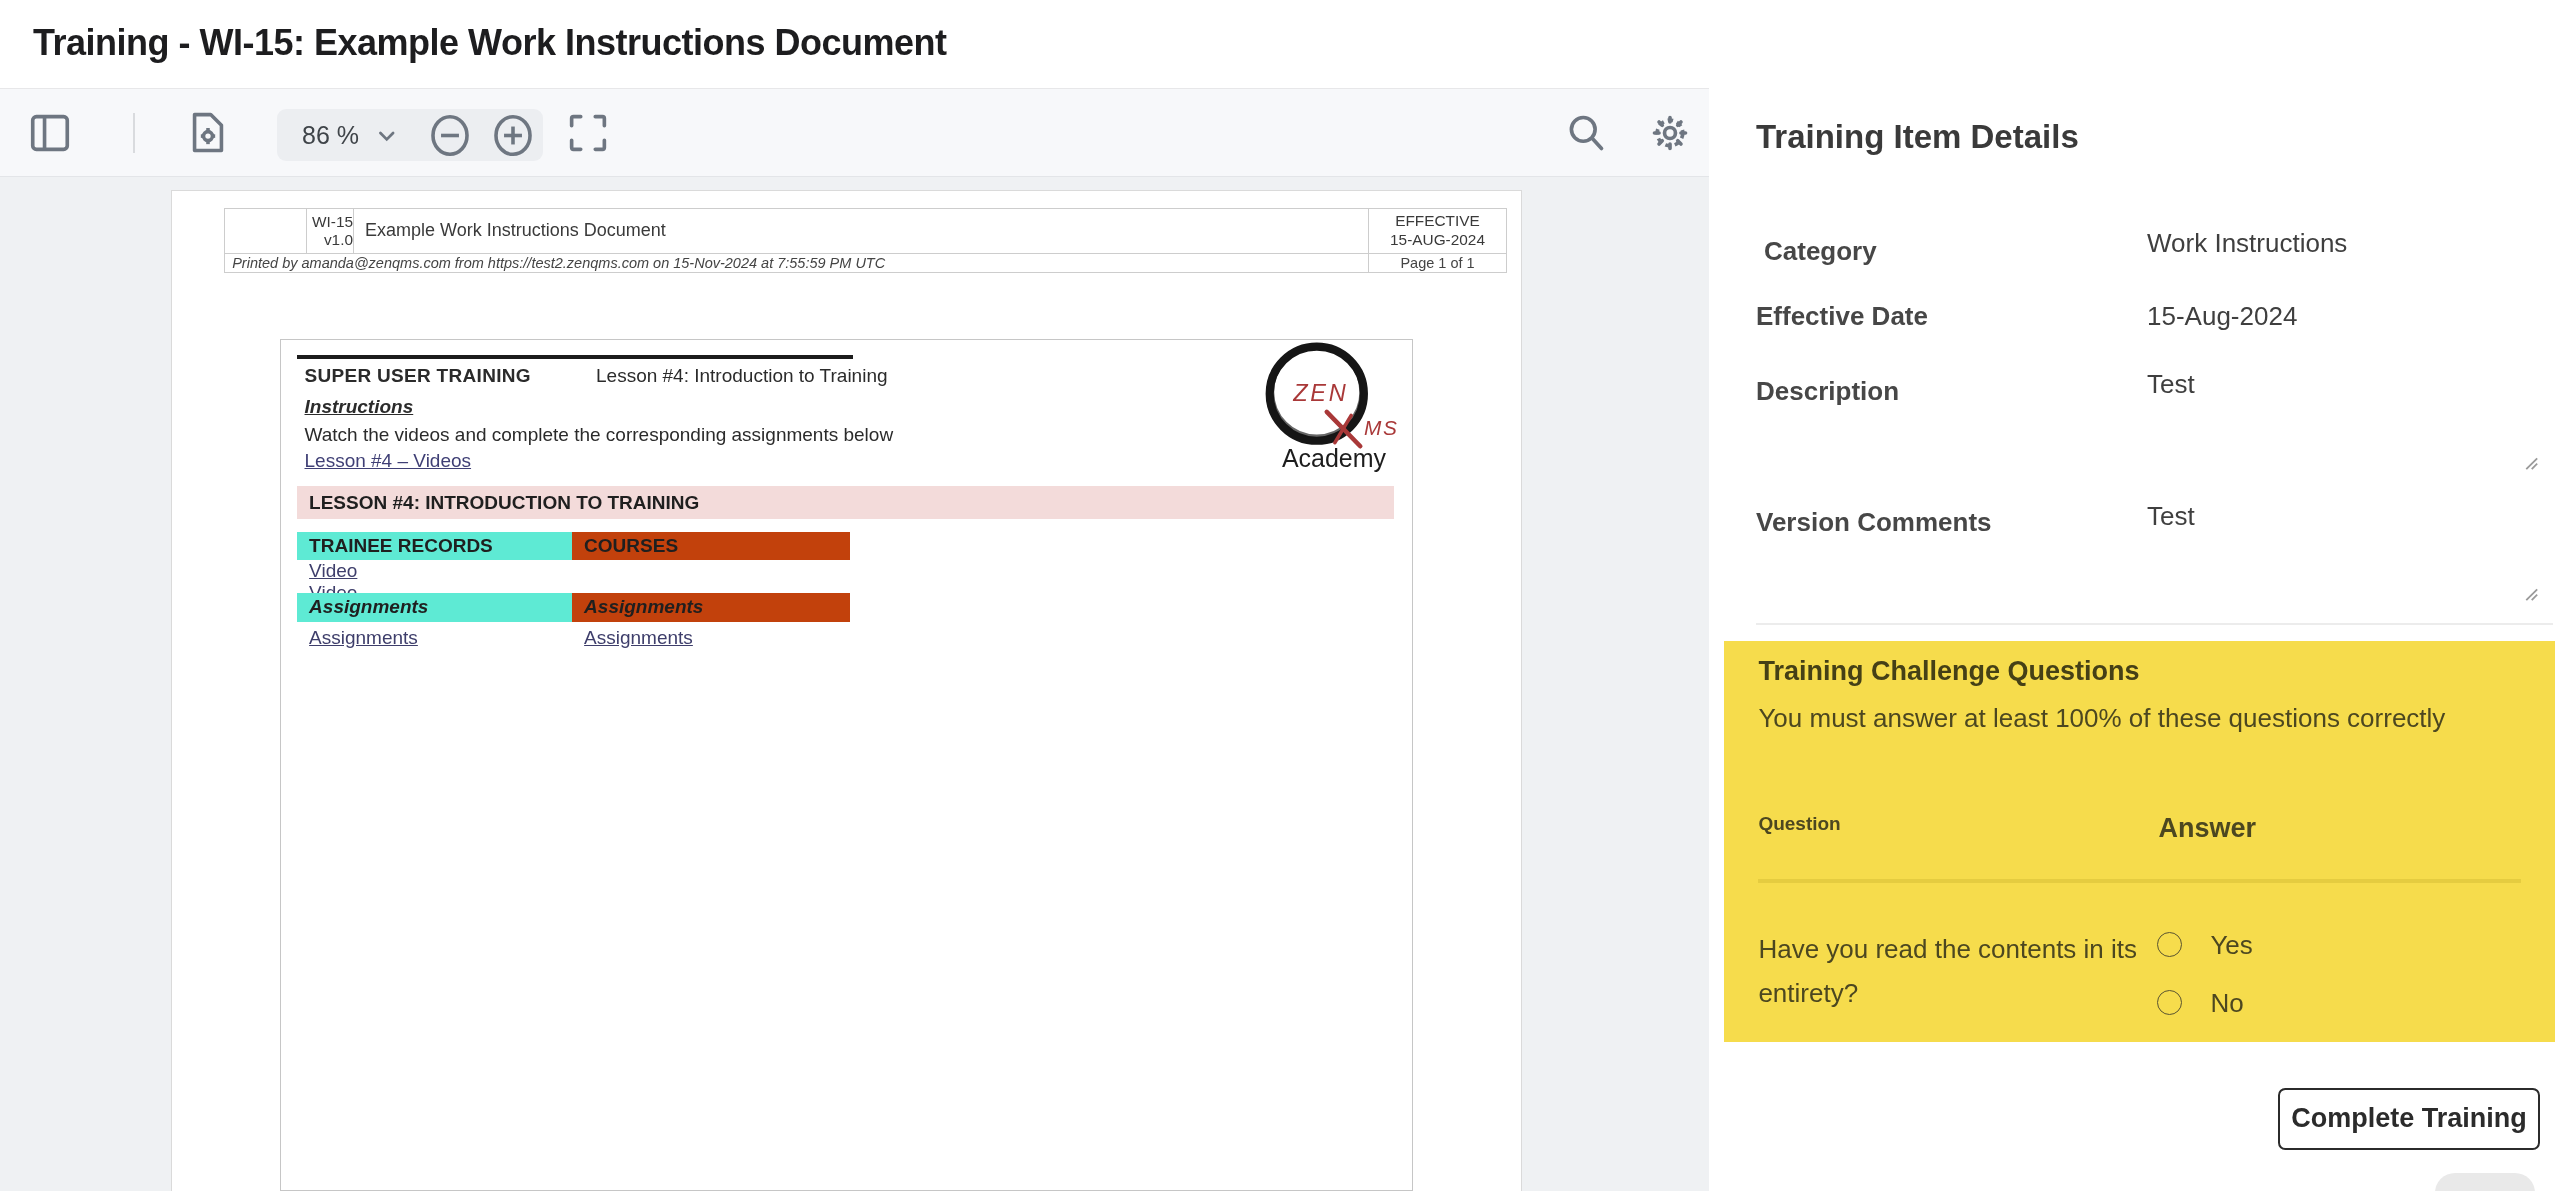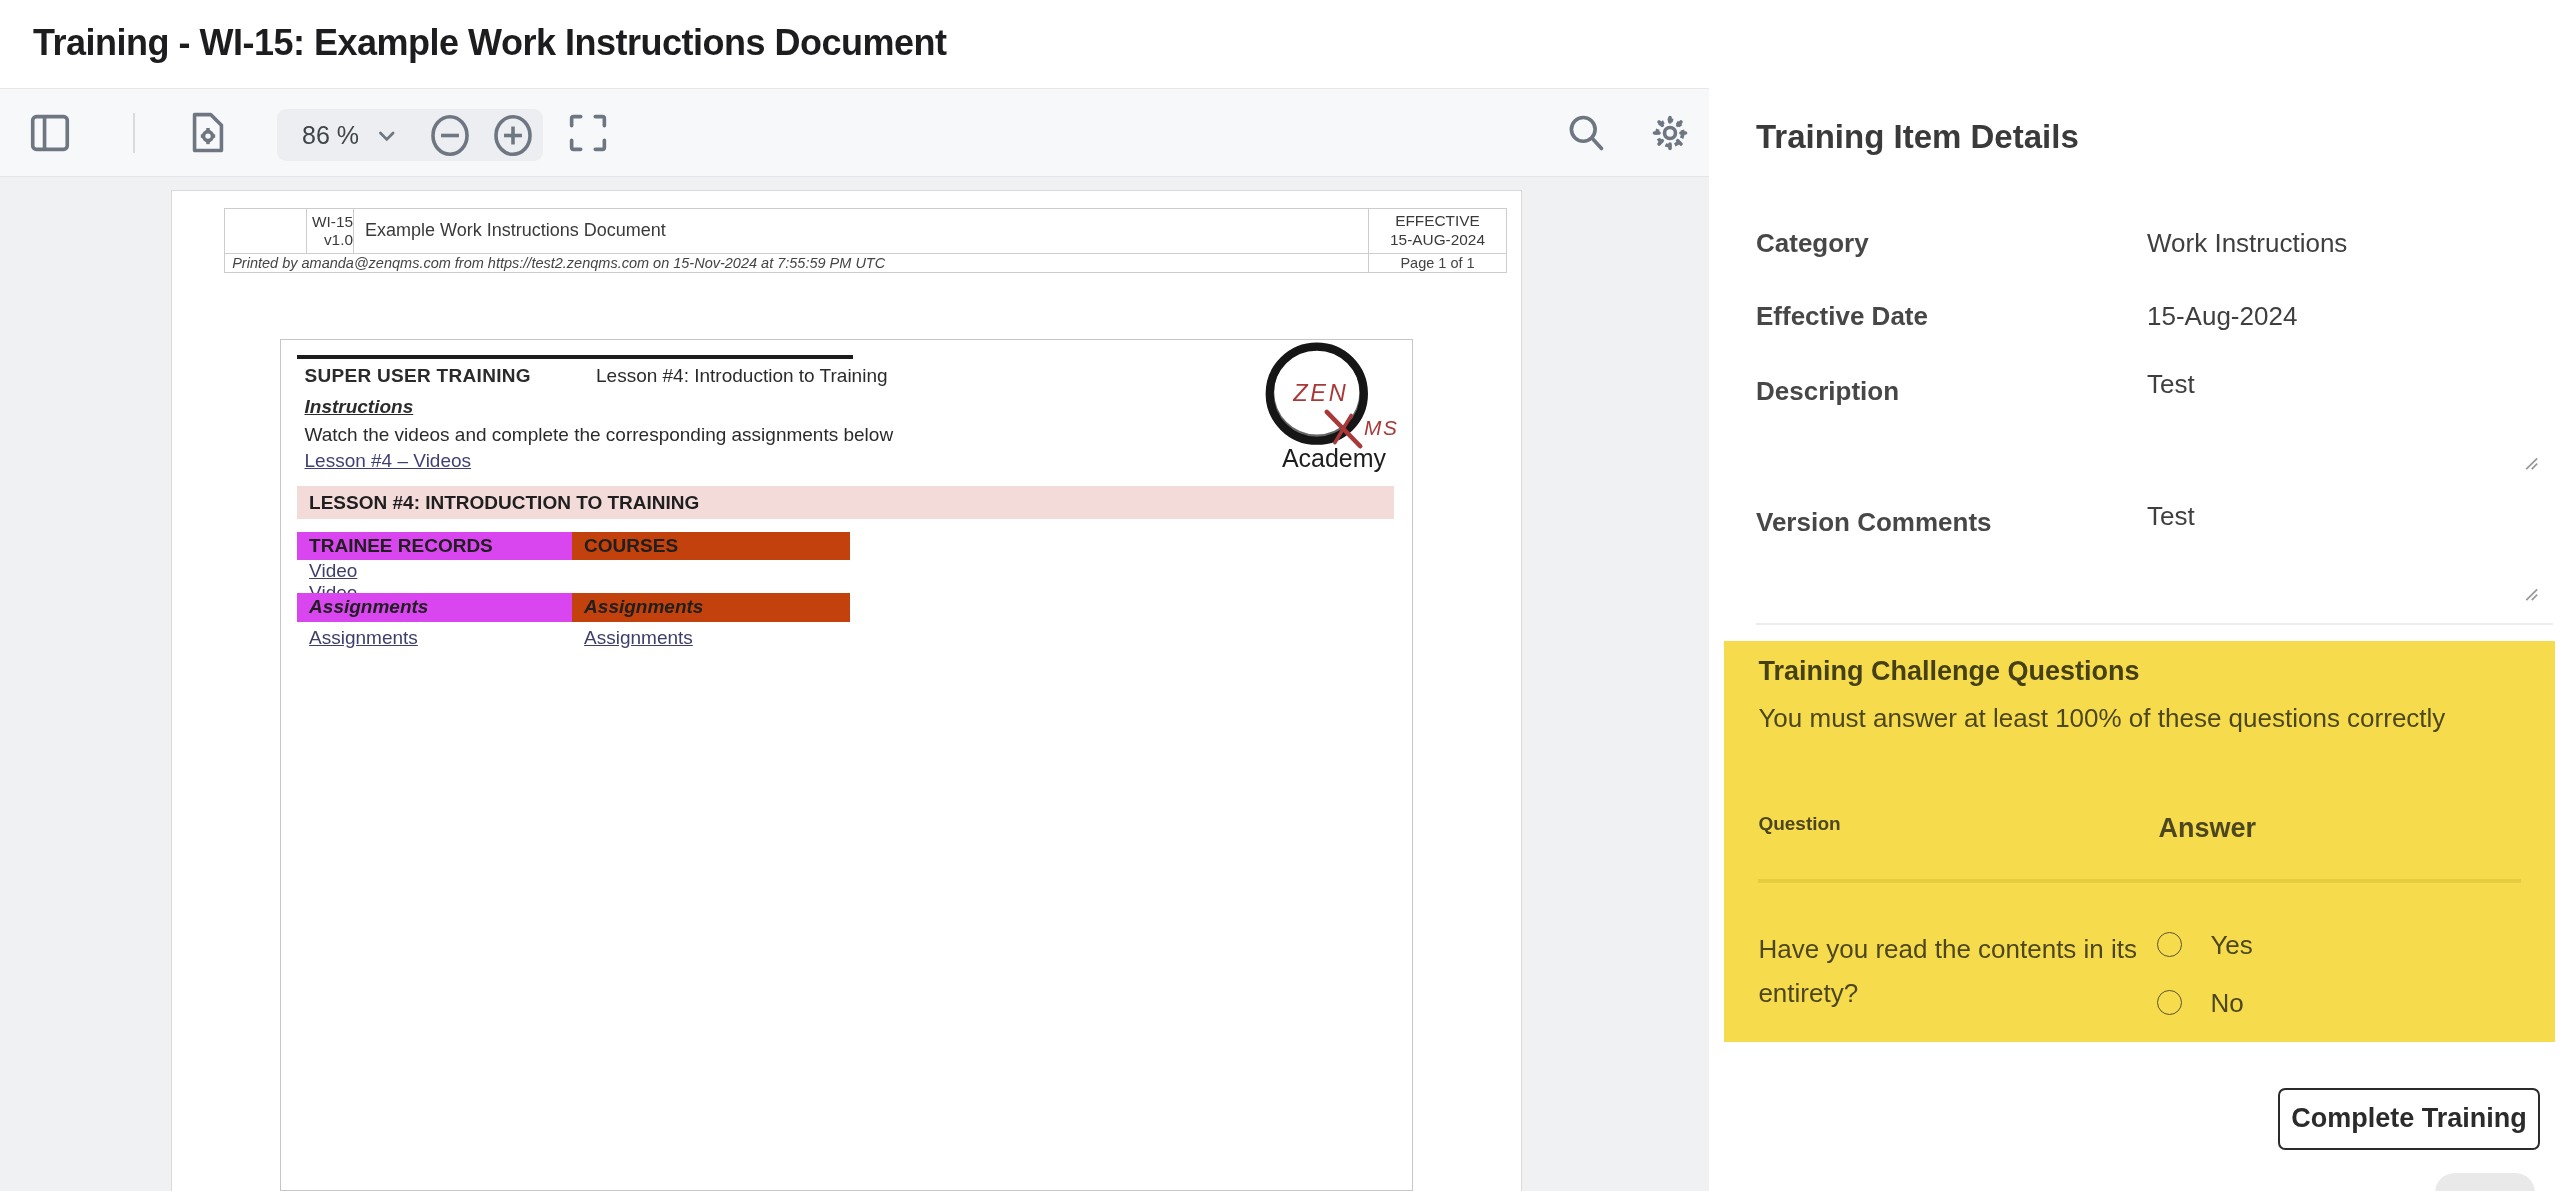--- a/index.html
+++ b/index.html
@@ -54,21 +54,21 @@
 
   #doc-table { position:absolute; left:16.3px; top:192px; width:553px; }
   .dt-row { position:relative; width:553px; display:flex; }
   .dt-cell { font-size:19px; padding-left:11.8px; display:flex; align-items:center; }
   .dt-c1 { width:275px; }
   .dt-c2 { width:278px; }
   .dt-head { height:28px; font-weight:700; color:#1f1f1f; }
   .dt-link-row { height:33px;flex-direction:column; }
   .dt-sub { height:29px; font-weight:700; font-style:italic; color:#1f1f1f; }
   .dt-linkrow2 { height:33px; }
-  .bg-blue { background:#d946ef;text-align:right; }
+  .bg-blue { background:#5eead4;text-align:right; }
   .bg-green { background:#c2410c; }
   .doc-link { color:#3e3e6b; text-decoration:underline; cursor:pointer; }
 
   
   #details-panel { left:1709px; top:0; width:867px; height:1191px; background:#fff; }
   #details-heading { left:47px; top:118px; font-size:33px; font-weight:700; color:#3a3a3a; }
   .field-label { position:absolute; left:47px; font-size:26px; font-weight:700; color:#474747; }
   .field-value { position:absolute; left:438px; font-size:26px; color:#3f3f3f; }
   .resize-handle { position:absolute; left:810px; width:20px; height:20px; cursor:nwse-resize; }
   #fields-divider { left:47px; top:623px; width:797px; height:1.8px; background:#ececec; }
@@ -240,21 +240,21 @@
               </div>
           </div>
         </div>
       </div>
     </div>
   </div>
 
   <div class="abs" id="details-panel">
     <div class="abs" id="details-heading">Training Item Details</div>
 
-    <div class="abs field-label" style="top:228px;">Category</div>
+    <div class="abs field-label" style="top:236px;margin-left:8px;">Category</div>
     <div class="abs field-value" style="top:228px;">Work Instructions</div>
 
     <div class="abs field-label" style="top:301px;">Effective Date</div>
     <div class="abs field-value" style="top:301px;">15-Aug-2024</div>
 
     <div class="abs field-label" style="top:376px;">Description</div>
     <div class="abs field-value" style="top:369px;">Test</div>
     <span class="resize-handle" style="top:451px;">
       <svg width="20" height="20" viewBox="0 0 22 22">
           <line x1="8" y1="20" x2="20" y2="8" stroke="#9a9a9a" stroke-width="2"></line>

